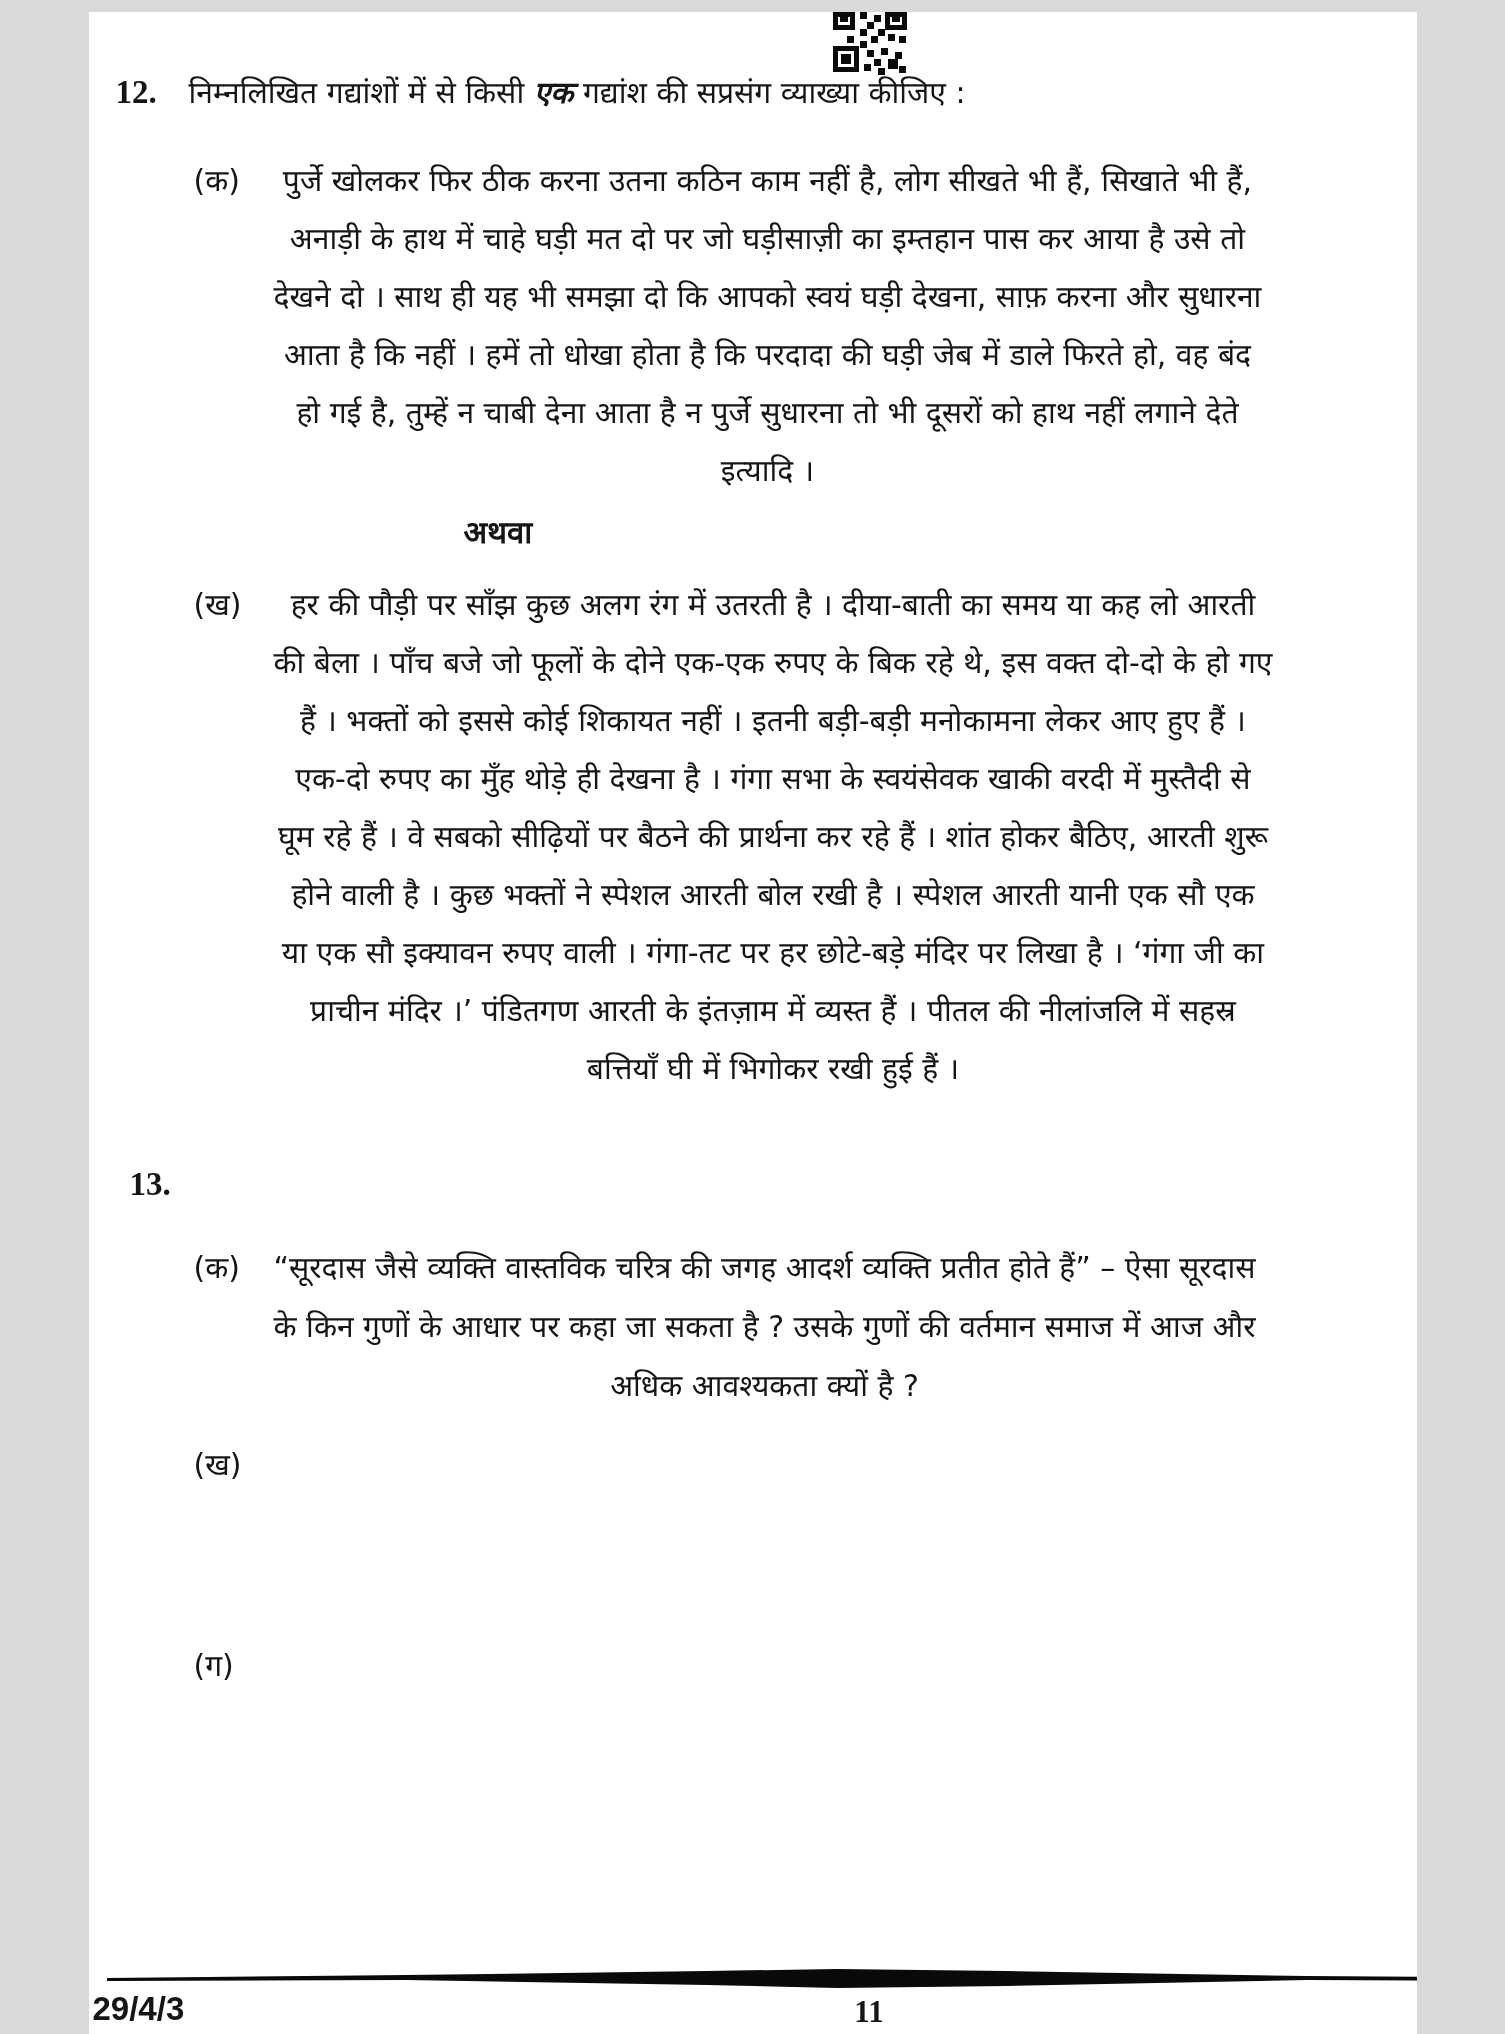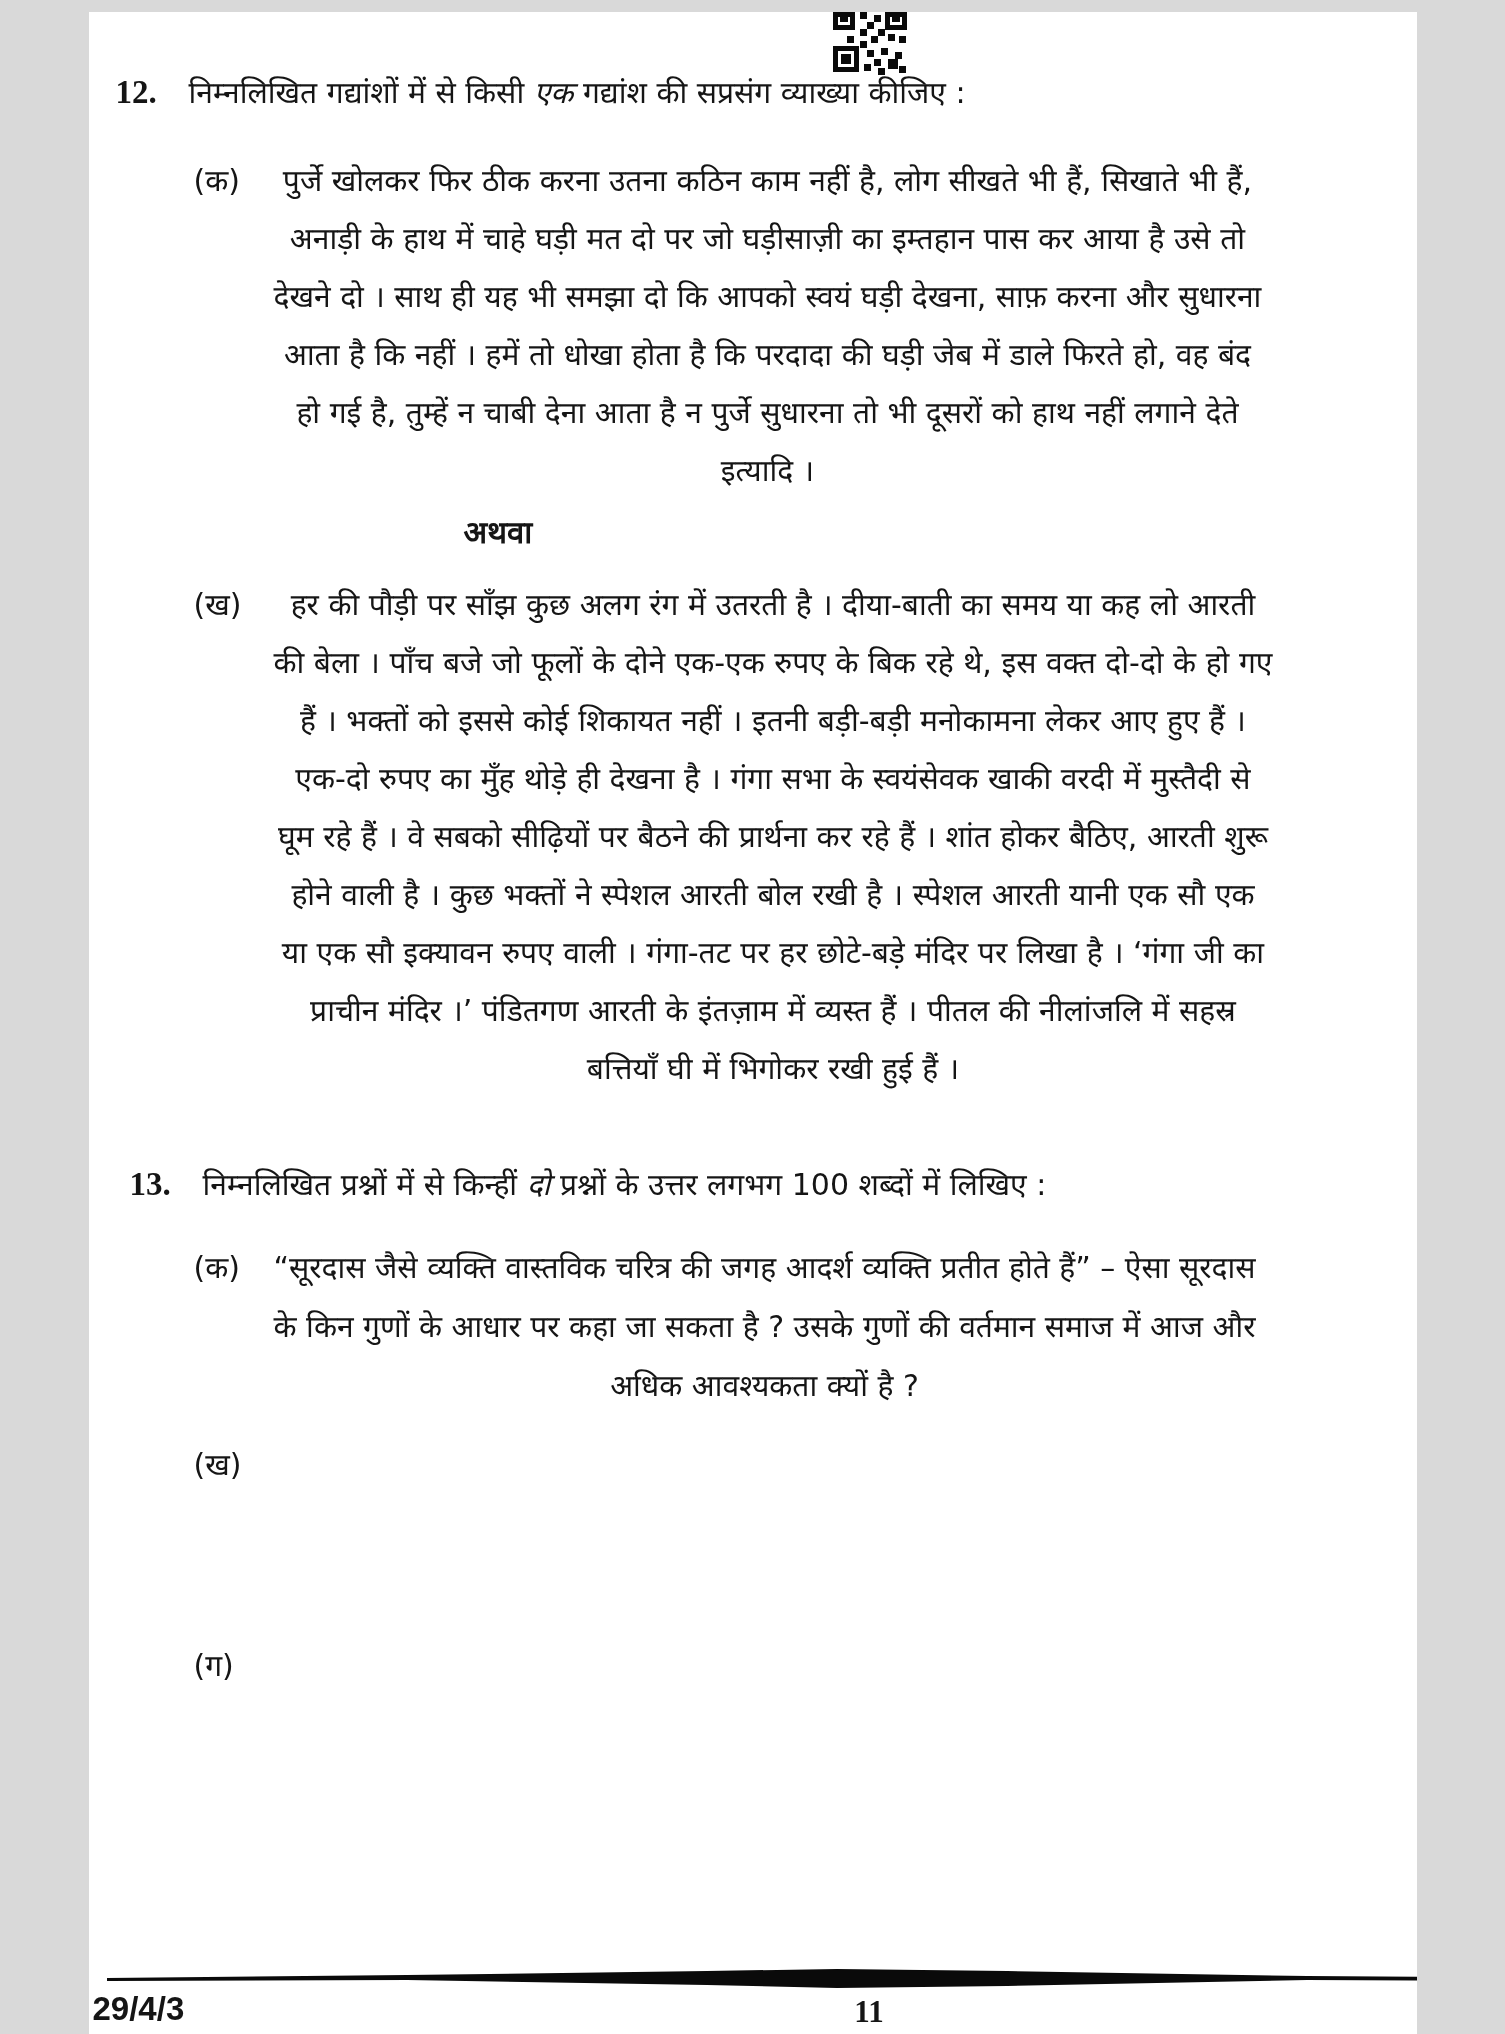--- a/index.html
+++ b/index.html
@@ -14,21 +14,21 @@
   }
 
   
   .qrow { position:absolute; display:flex; align-items:flex-start; }
   .qnum {
     flex:none; width:73px;
     font-family:"Liberation Serif", serif;
     font-weight:bold; font-size:33px; line-height:44px;
   }
   .qintro { flex:1; font-size:30px; line-height:46px; }
-  .hl { font-weight:normal; font-style:italic; }
+  .hl { font-weight:bold; font-style:italic; }
   .marks {
     flex:none; margin-left:auto; padding-top:3px;
     font-family:"Liberation Serif", serif;
     font-style:italic; font-size:31px; line-height:40px;
   }
   #q12-row { left:27px; top:58px;  width:1447px; }
   #q13-row { left:41px; top:1150px; width:1447px; }
 
   
   .part { position:absolute; display:flex; align-items:flex-start; }
@@ -136,21 +136,20 @@
 एक-दो रुपए का मुँह थोड़े ही देखना है । गंगा सभा के स्वयंसेवक खाकी वरदी में मुस्तैदी से
 घूम रहे हैं । वे सबको सीढ़ियों पर बैठने की प्रार्थना कर रहे हैं । शांत होकर बैठिए, आरती शुरू
 होने वाली है । कुछ भक्तों ने स्पेशल आरती बोल रखी है । स्पेशल आरती यानी एक सौ एक
 या एक सौ इक्यावन रुपए वाली । गंगा-तट पर हर छोटे-बड़े मंदिर पर लिखा है । ‘गंगा जी का
 प्राचीन मंदिर ।’ पंडितगण आरती के इंतज़ाम में व्यस्त हैं । पीतल की नीलांजलि में सहस्र
 बत्तियाँ घी में भिगोकर रखी हुई हैं ।</div>
   </div>
 
   <div class="qrow" id="q13-row">
     <span class="qnum">13.</span>
-    <span class="qintro"><span>निम्नलिखित प्रश्नों में से किन्हीं </span><span class="hl">दो</span><span> प्रश्नों के उत्तर लगभग 100 शब्दों में लिखिए :</span></span>
     <span class="marks">2×7=10</span>
   </div>
 
   <div class="part" id="q13a">
     <span class="plabel">(क)</span>
     <div class="lines">“सूरदास जैसे व्यक्ति वास्तविक चरित्र की जगह आदर्श व्यक्ति प्रतीत होते हैं” – ऐसा सूरदास
 के किन गुणों के आधार पर कहा जा सकता है ? उसके गुणों की वर्तमान समाज में आज और
 अधिक आवश्यकता क्यों है ?</div>
   </div>
 

